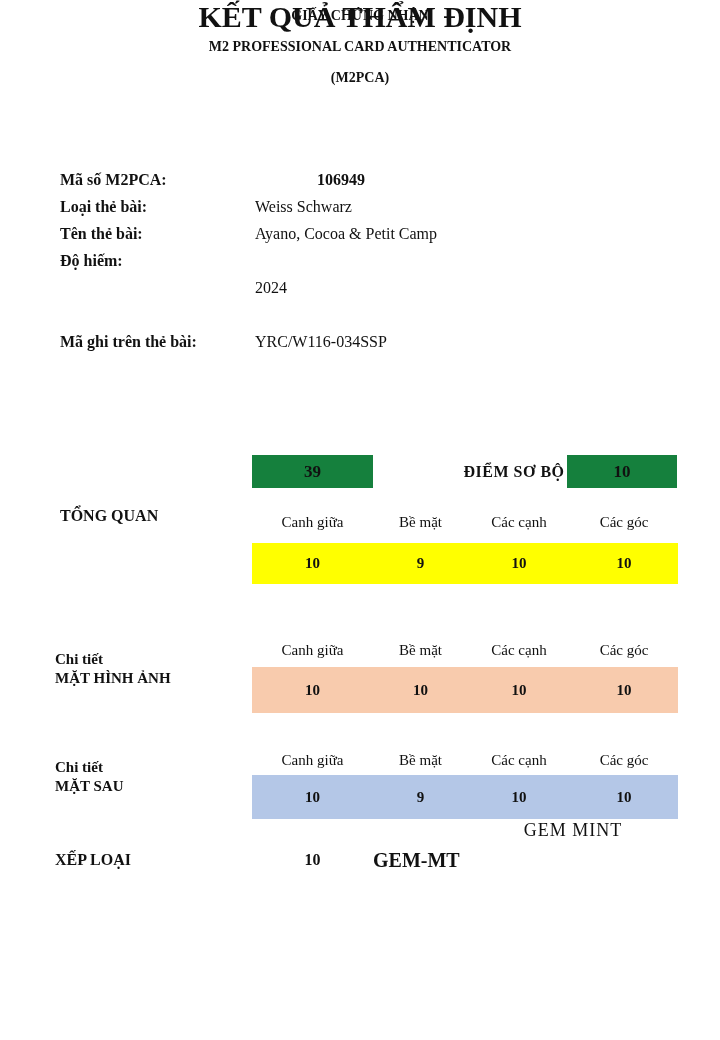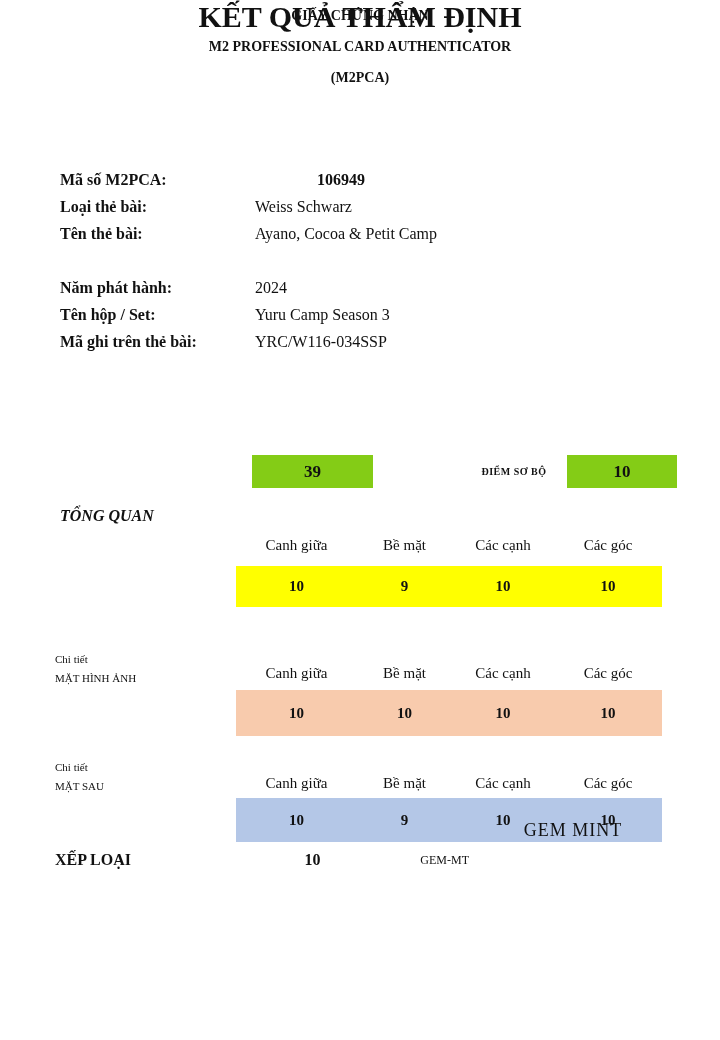--- a/index.html
+++ b/index.html
@@ -34,53 +34,53 @@
   .results-heading {
     left: 0; top: 394; width: 720px;
     text-align: center;
     font-weight: bold;
     font-size: 30px;
   }
 
   
   .score-box {
     height: 33px; line-height: 33px;
-    background: #84cc16;
+    background: #15803d;
     text-align: center;
     font-weight: bold;
     font-size: 17px;
   }
   .prelim-label {
     left: 463px; top: 455px; width: 102px; height: 33px; line-height: 33px;
     text-align: center;
     font-weight: bold;
-    font-size: 10px;
+    font-size: 16px;
     letter-spacing: 0.5px;
     white-space: nowrap;
   }
 
   
-  .grid-row { left: 236px; width: 426px; display: flex; margin-top: 23px; }
+  .grid-row { left: 252px; width: 426px; display: flex; }
   .cell { text-align: center; }
   .c1 { width: 121px; } .c2 { width: 95px; } .c3 { width: 102px; } .c4 { width: 108px; }
   .hdr-row { height: 22px; line-height: 22px; font-size: 15px; }
   .val-row { font-weight: bold; font-size: 15px; }
   .val-row .cell { align-self: center; }
   .bg-yellow { background: #FFFF00; }
   .bg-peach  { background: #F8CBAD; }
   .bg-blue   { background: #B4C7E7; }
 
   
-  .section-label { left: 60px; font-weight: bold; font-size: 16px; line-height: 22px; white-space: nowrap; font-style: italic; }
-  .detail-label  { left: 55px; font-weight: normal; font-size: 11px; line-height: 19px; white-space: nowrap; }
+  .section-label { left: 60px; font-weight: bold; font-size: 16px; line-height: 22px; white-space: nowrap; }
+  .detail-label  { left: 55px; font-weight: bold; font-size: 15px; line-height: 19px; white-space: nowrap; }
 
   
   .grade-label { left: 55px; top: 849px; font-weight: bold; font-size: 16px; line-height: 22px; }
   .grade-score { left: 252px; top: 849px; width: 121px; text-align: center; font-weight: bold; font-size: 16px; line-height: 22px; }
-  .grade-code  { left: 373px; top: 849px; width: 96px;  text-align: right; font-weight: normal; font-size: 12px; line-height: 22px; }
+  .grade-code  { left: 373px; top: 849px; width: 96px;  text-align: left; font-weight: bold; font-size: 20px; line-height: 22px; }
   .grade-name  { left: 468px; top: 818px; width: 210px; text-align: center; font-weight: normal; font-size: 18px; letter-spacing: 1px; line-height: 24px; }
 </style>
 </head>
 <body>
 
 <div id="page">
 
   <div class="abs title-block">
     <div>GIẤY CHỨNG NHẬN</div>
     <div>M2 PROFESSIONAL CARD AUTHENTICATOR</div>
@@ -92,27 +92,26 @@
     <span class="info-value code-value">106949</span>
   </div>
   <div class="abs info-row" style="top:220px">
     <span class="info-label">Tên thẻ bài:</span>
     <span class="info-value">Ayano, Cocoa &amp; Petit Camp</span>
   </div>
   <div class="abs info-row" style="top:193px">
     <span class="info-label">Loại thẻ bài:</span>
     <span class="info-value">Weiss Schwarz</span>
   </div>
+  <div class="abs info-row" style="top:247px">
+    <span class="info-label">Độ hiếm:</span>
+    <span class="info-value"></span>
+  </div>
   <div class="abs info-row" style="top:274px">
-    <span class="info-label">Năm phát hành:</span>
     <span class="info-value">2024</span>
-  </div>
-  <div class="abs info-row" style="top:301px">
-    <span class="info-label">Tên hộp / Set:</span>
-    <span class="info-value">Yuru Camp Season 3</span>
   </div>
   <div class="abs info-row" style="top:328px">
     <span class="info-label">Mã ghi trên thẻ bài:</span>
     <span class="info-value">YRC/W116-034SSP</span>
   </div>
 
   <div class="abs results-heading">KẾT QUẢ THẨM ĐỊNH</div>
 
   <div class="abs score-box" style="left:252px; top:455px; width:121px">39</div>
   <div class="abs prelim-label">ĐIỂM SƠ BỘ</div>

